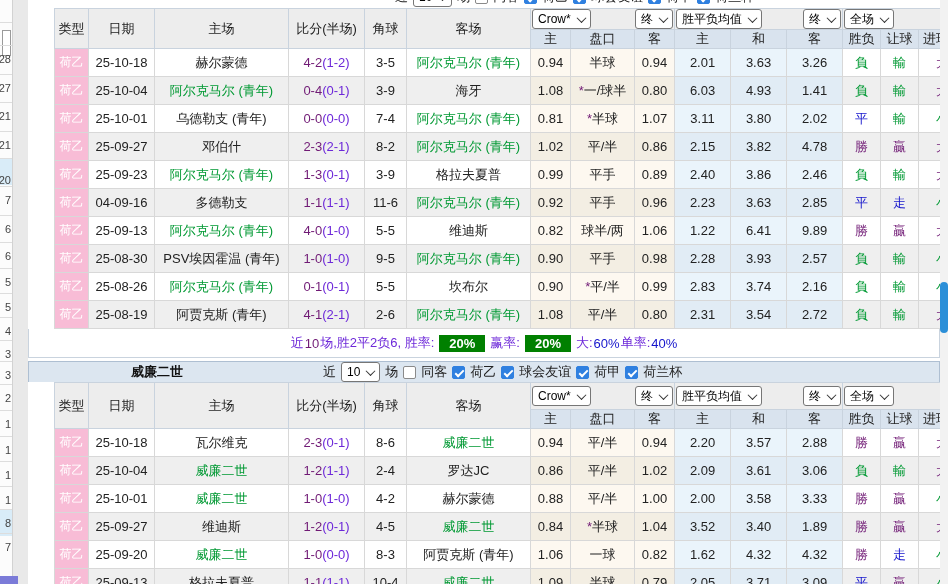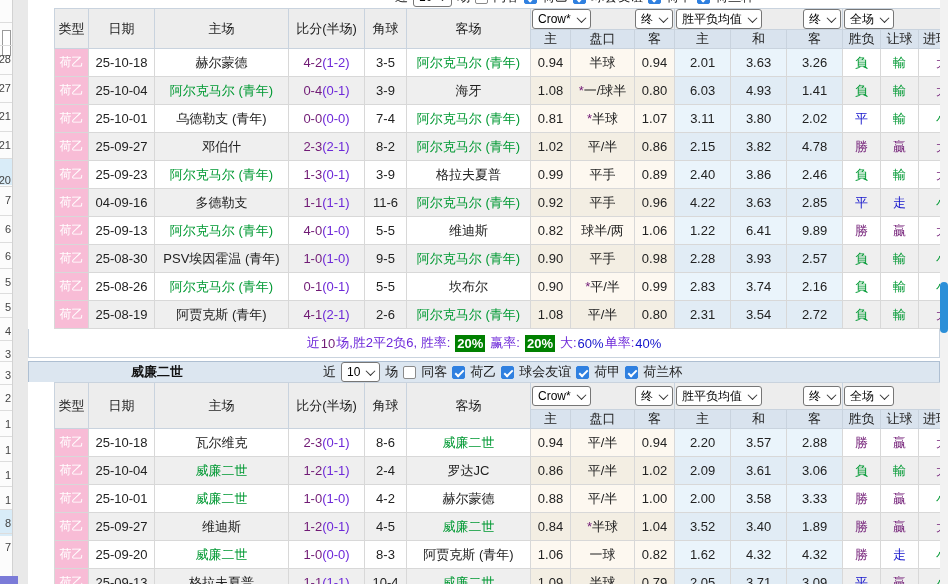--- a/index.html
+++ b/index.html
@@ -51,21 +51,21 @@
   .filters{display:inline-flex;align-items:center;gap:3px;font-size:13px;color:#222;}
   .f-label{margin:0 2px;}
   .cb{display:inline-block;width:13px;height:13px;border-radius:2px;background:#fff;border:1px solid #8a8a8a;box-sizing:border-box;}
   .cb.checked{background:#2f80e0;border-color:#2f80e0;}
   .cb.checked::after{content:"";display:block;width:3px;height:7px;border:solid #fff;border-width:0 2px 2px 0;
         transform:rotate(45deg);margin:1px 0 0 4px;}
 
   
   .summary{height:28px;border:1px solid #c9d3de;border-top:none;display:flex;align-items:center;
            justify-content:center;background:#fff;font-size:13px;gap:1px;}
-  .badge{background:#008000;color:#fff;font-weight:bold;padding:1px 2px;margin:0 4px;}
+  .badge{background:#008000;color:#fff;font-weight:bold;padding:1px 10px;margin:0 4px;}
 
   
   .gap{height:3px;}
   .wbar{height:21px;background:#dce6f0;border:1px solid #aebfd2;border-bottom:none;display:flex;align-items:center;box-sizing:border-box;}
   .wtitle{font-weight:bold;font-size:13px;margin-left:102px;color:#111;}
   .wbar .filters{margin-left:138px;}
 </style>
 </head>
 <body>
 
@@ -302,21 +302,21 @@
           <tr class="even">
             <td class="c-type">荷乙</td>
             <td>04-09-16</td>
             <td class="">多德勒支</td>
             <td><span class="red">1-1</span><span class="dk">(1-1)</span></td>
             <td>11-6</td>
             <td class="green">阿尔克马尔 (青年)</td>
             <td class="cream">0.92</td>
             <td class="cream">平手</td>
             <td class="cream">0.96</td>
-            <td class="cavg">4.22</td>
+            <td class="cavg">2.23</td>
             <td class="cavg">3.63</td>
             <td class="cavg">2.85</td>
             <td class="blue">平</td>
             <td class="blue">走</td>
             <td class="green">小</td>
           </tr>
           <tr class="odd">
             <td class="c-type">荷乙</td>
             <td>25-09-13</td>
             <td class="green">阿尔克马尔 (青年)</td>

